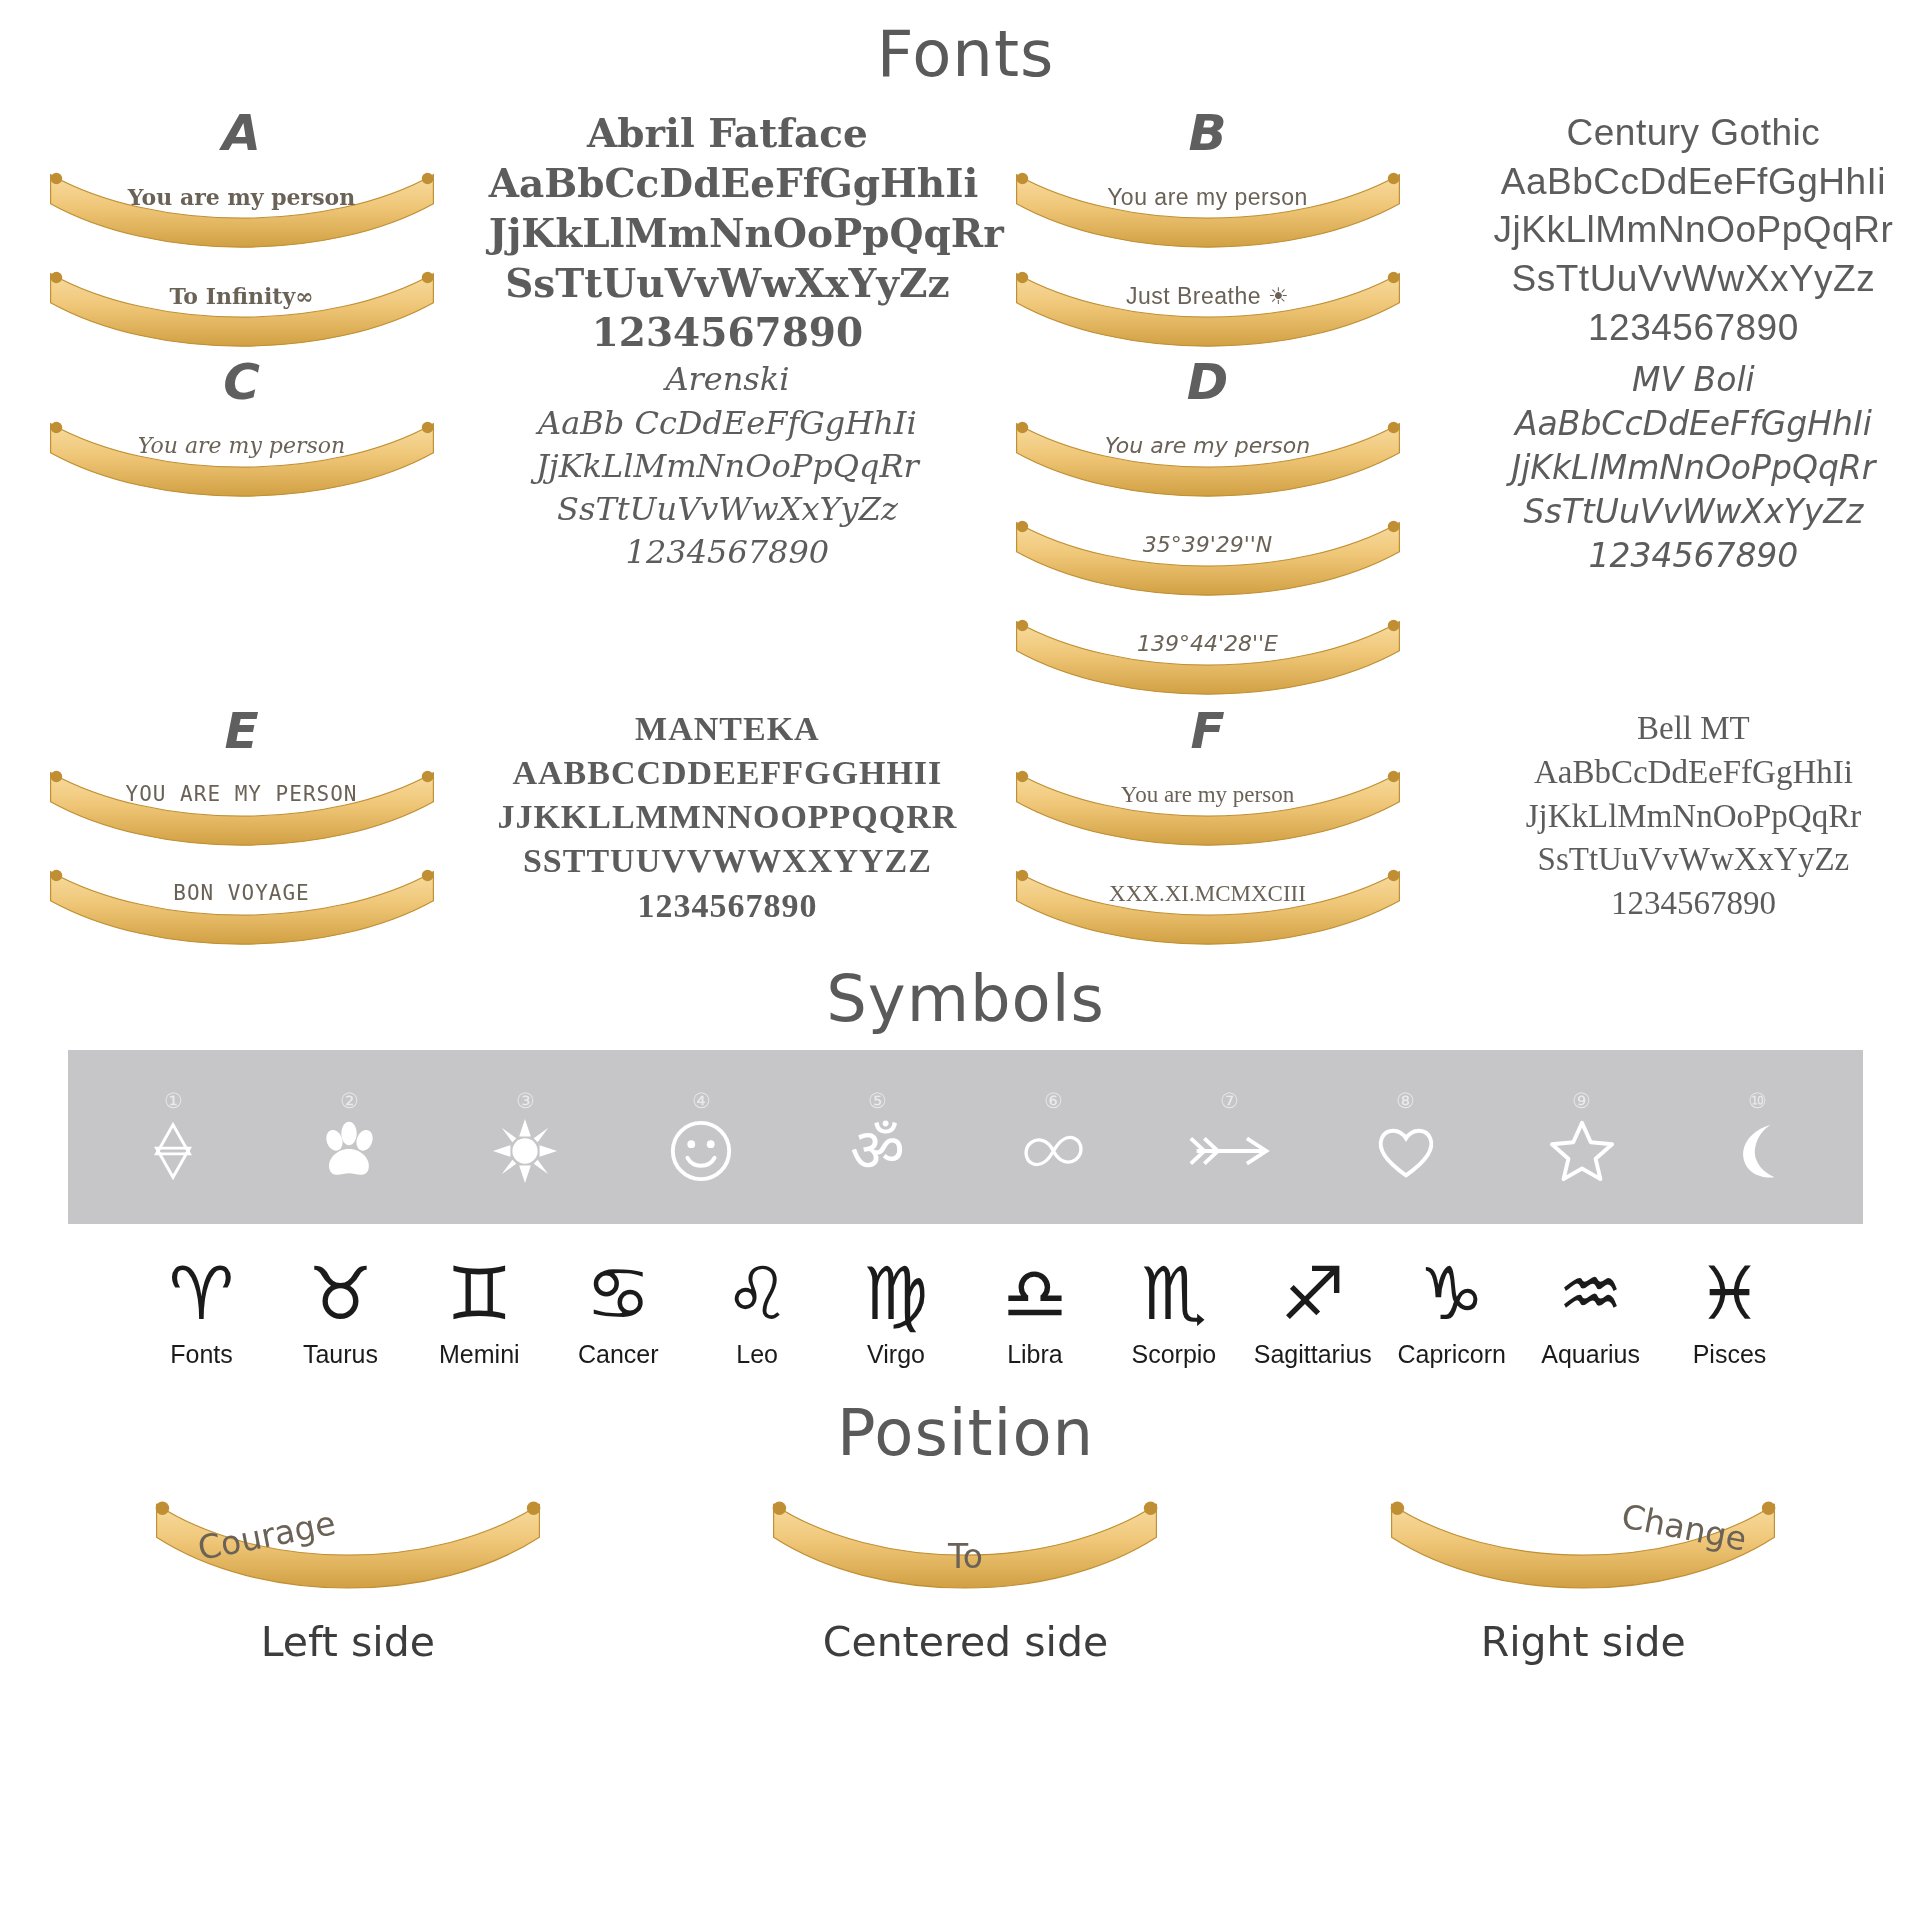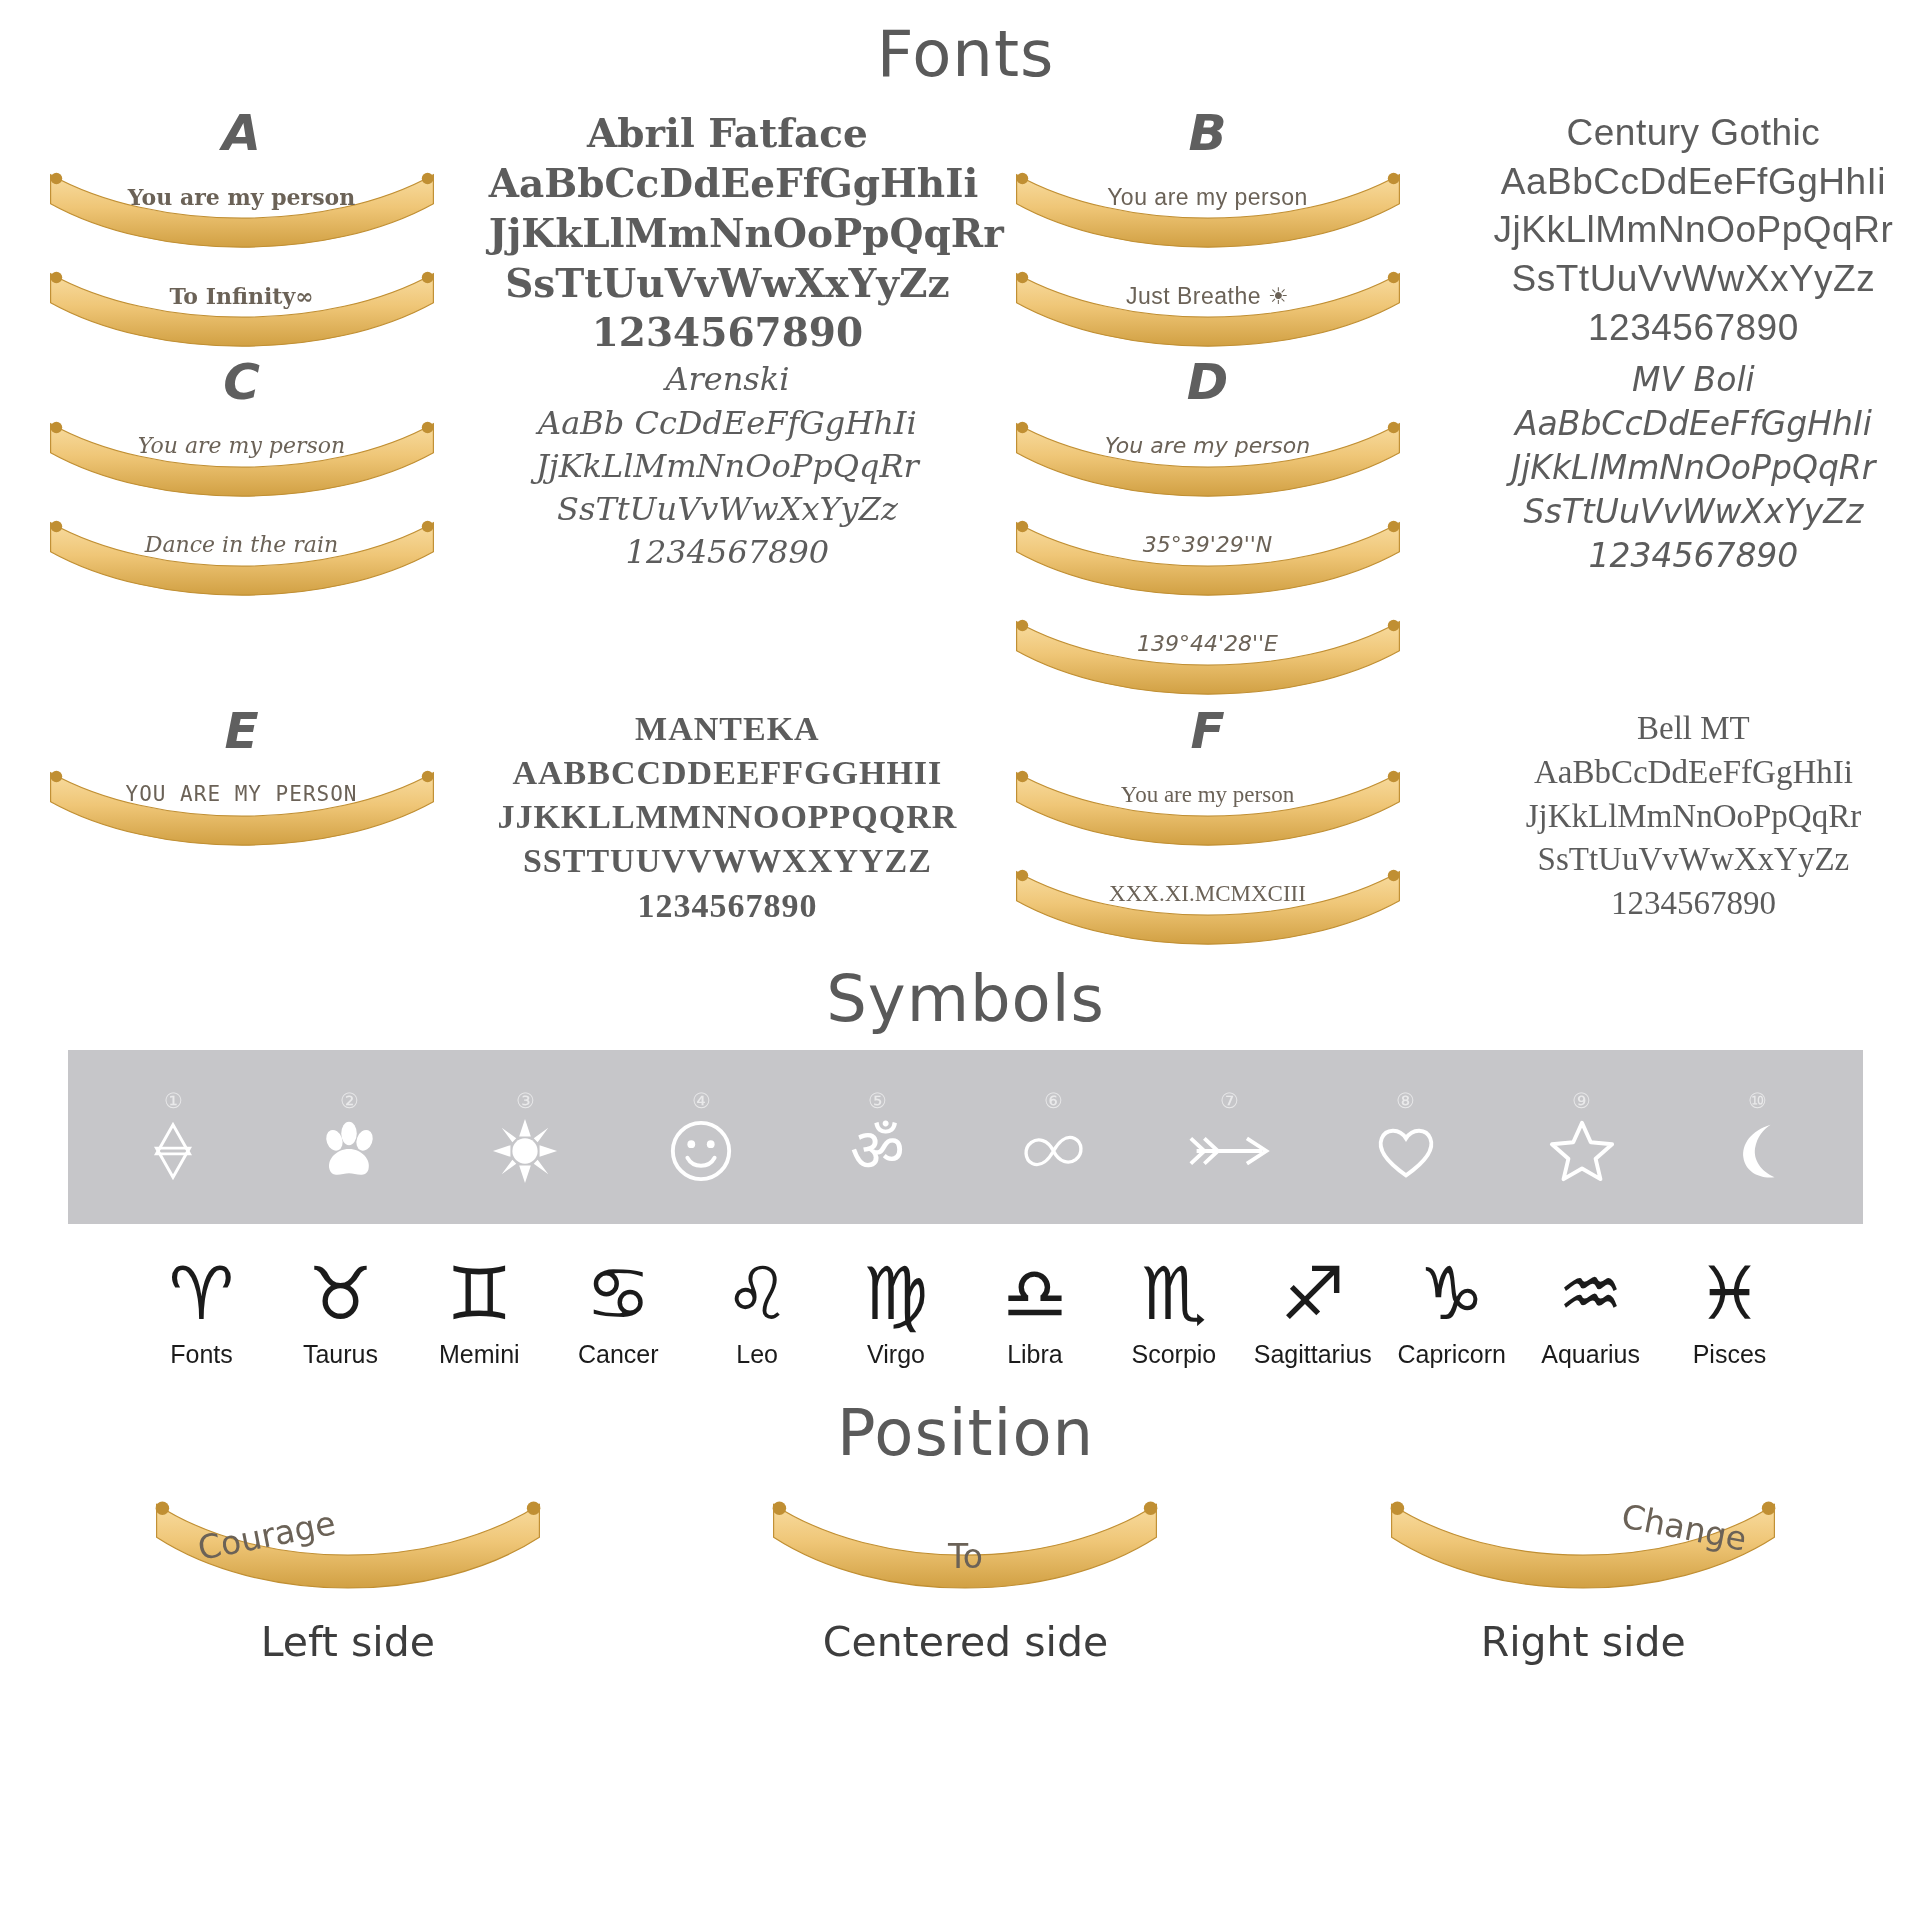--- a/index.html
+++ b/index.html
@@ -223,28 +223,20 @@
     <div class="cell">
       <div class="letter">C</div>
       <div class="plate-wrap">
         <svg class="plate-svg" width="406" height="93" viewBox="0 0 420 96">
           <path d="M12,14 C120,74 300,74 408,14 L408,44 C300,104 120,104 12,44 Z" fill="url(#gA1)" stroke="#c08f33" stroke-width="1.2"></path>
           <circle cx="18" cy="18" r="6" fill="#c08f33"></circle>
           <circle cx="402" cy="18" r="6" fill="#c08f33"></circle>
         </svg>
         <div class="plate-text f-arenski">You are my person</div>
       </div>
-      <div class="plate-wrap">
-        <svg class="plate-svg" width="406" height="93" viewBox="0 0 420 96">
-          <path d="M12,14 C120,74 300,74 408,14 L408,44 C300,104 120,104 12,44 Z" fill="url(#gA1)" stroke="#c08f33" stroke-width="1.2"></path>
-          <circle cx="18" cy="18" r="6" fill="#c08f33"></circle>
-          <circle cx="402" cy="18" r="6" fill="#c08f33"></circle>
-        </svg>
-        <div class="plate-text f-arenski">Dance in the rain</div>
-      </div>
     </div>
 
     <div class="cell">
       <div class="sample s-arenski">
         <div>Arenski</div>
         <div>AaBb CcDdEeFfGgHhIi</div>
         <div>JjKkLlMmNnOoPpQqRr</div>
         <div>SsTtUuVvWwXxYyZz</div>
         <div>1234567890</div>
       </div>
@@ -291,20 +283,28 @@
     <div class="cell">
       <div class="letter">E</div>
       <div class="plate-wrap">
         <svg class="plate-svg" width="406" height="93" viewBox="0 0 420 96">
           <path d="M12,14 C120,74 300,74 408,14 L408,44 C300,104 120,104 12,44 Z" fill="url(#gA1)" stroke="#c08f33" stroke-width="1.2"></path>
           <circle cx="18" cy="18" r="6" fill="#c08f33"></circle>
           <circle cx="402" cy="18" r="6" fill="#c08f33"></circle>
         </svg>
         <div class="plate-text f-manteka">YOU ARE MY PERSON</div>
       </div>
+      <div class="plate-wrap">
+        <svg class="plate-svg" width="406" height="93" viewBox="0 0 420 96">
+          <path d="M12,14 C120,74 300,74 408,14 L408,44 C300,104 120,104 12,44 Z" fill="url(#gA1)" stroke="#c08f33" stroke-width="1.2"></path>
+          <circle cx="18" cy="18" r="6" fill="#c08f33"></circle>
+          <circle cx="402" cy="18" r="6" fill="#c08f33"></circle>
+        </svg>
+        <div class="plate-text f-manteka">BON VOYAGE</div>
+      </div>
     </div>
 
     <div class="cell">
       <div class="sample s-manteka">
         <div>MANTEKA</div>
         <div>AABBCCDDEEFFGGHHII</div>
         <div>JJKKLLMMNNOOPPQQRR</div>
         <div>SSTTUUVVWWXXYYZZ</div>
         <div>1234567890</div>
       </div>

